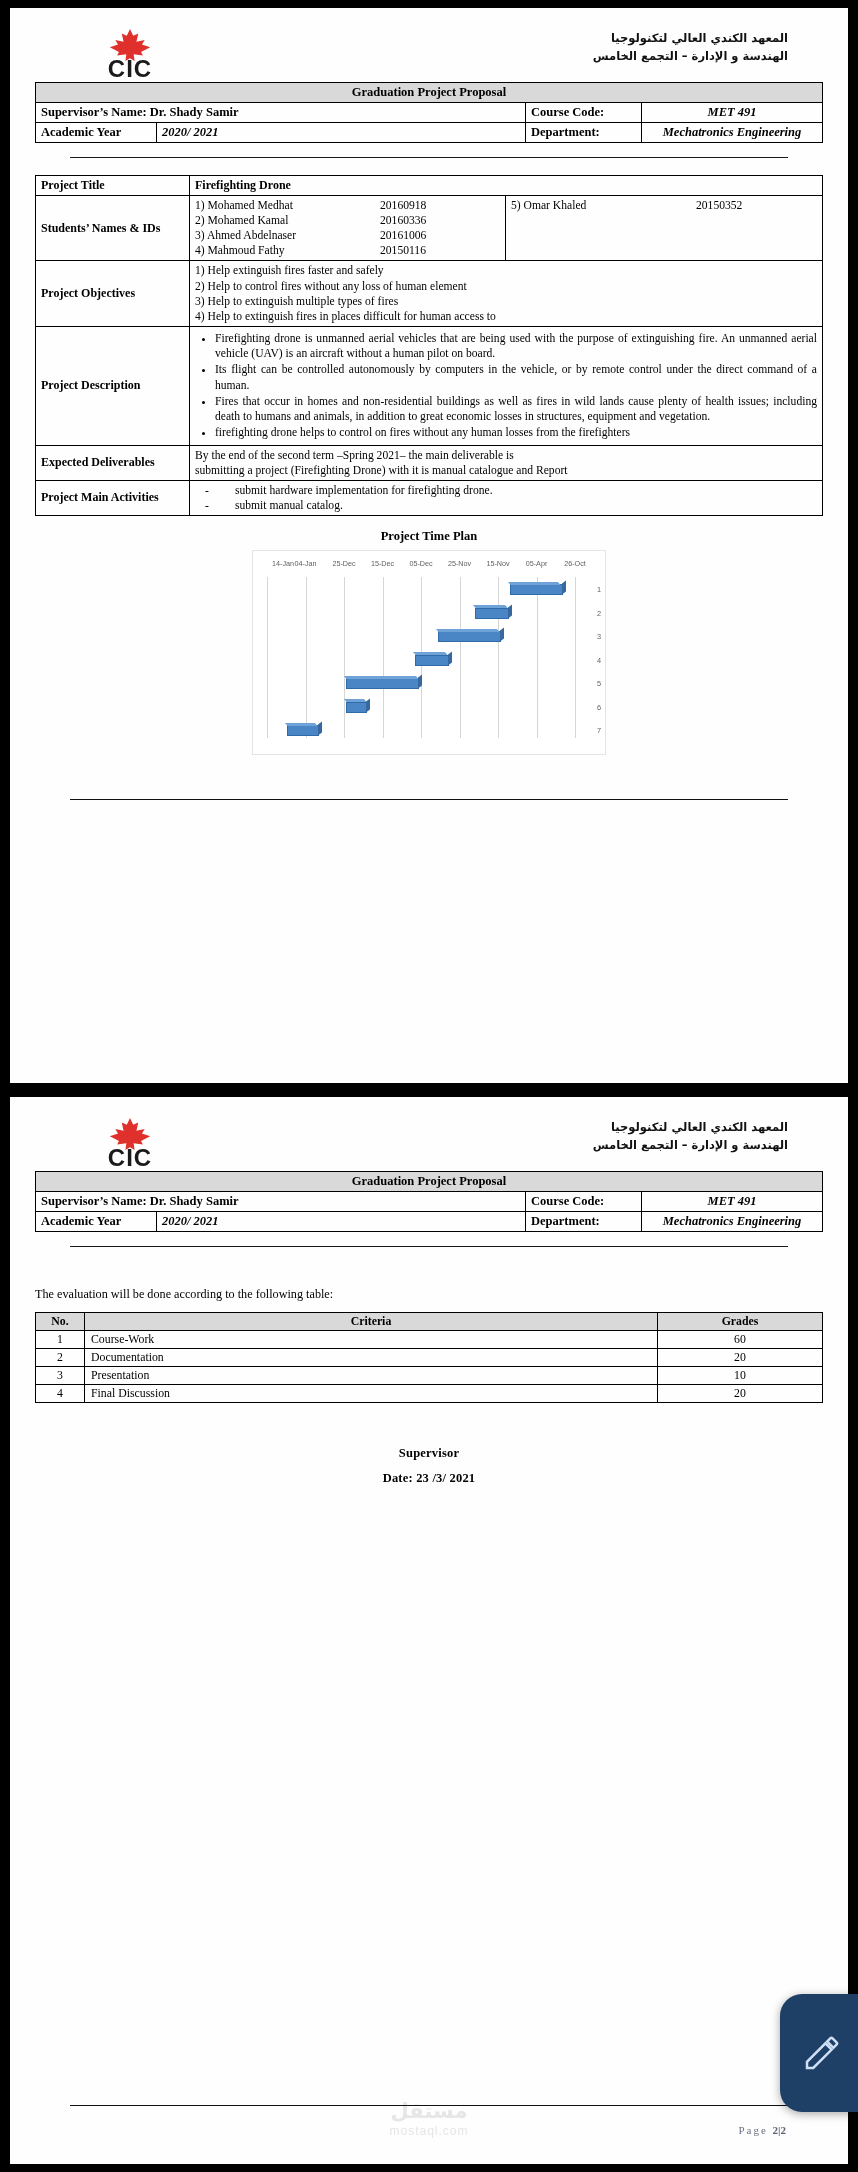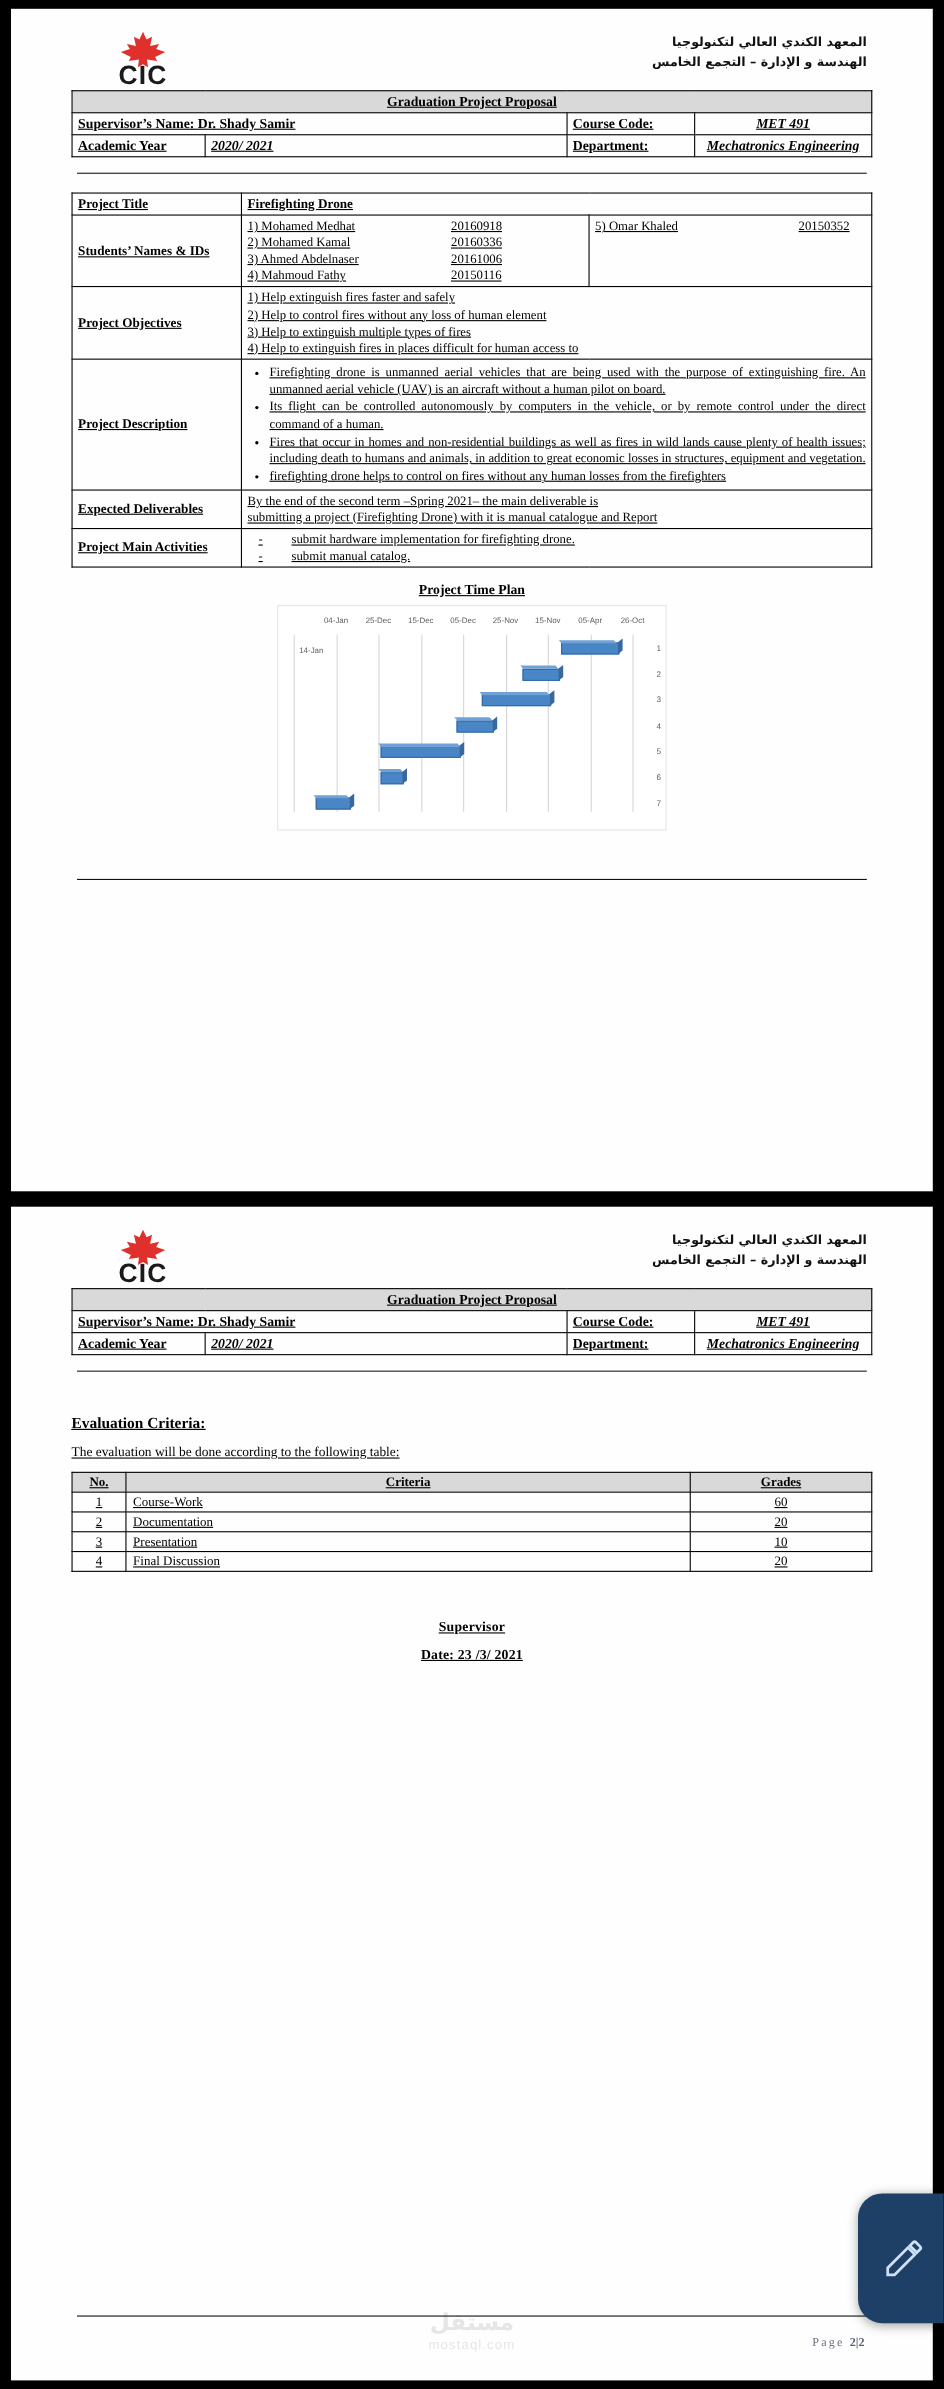--- a/index.html
+++ b/index.html
@@ -7,21 +7,21 @@
 
   .viewport{position:relative;width:858px;height:2172px;background:#000;overflow:hidden;}
 
   .page{
     position:absolute;left:10px;width:838px;background:#fefefe;
     box-sizing:border-box;
   }
   #page1{top:8px;height:1075px;}
   #page2{top:1097px;height:1067px;}
 
-  .pad{padding:0 55px;box-sizing:border-box;text-decoration:underline;}
+  .pad{padding:0 25px;box-sizing:border-box;}
 
   
   .letterhead{display:flex;align-items:flex-start;justify-content:space-between;
     padding:18px 60px 2px 60px;box-sizing:border-box;}
   .logo{width:120px;text-align:center;padding-top:2px;}
   .leaf{display:block;margin:0 auto;}
   .cic{font-family:"Liberation Sans",sans-serif;font-weight:bold;font-size:24px;
     letter-spacing:1px;color:#1a1a1a;line-height:.9;margin-top:-4px;}
   .arabic{direction:rtl;text-align:right;font-family:"DejaVu Sans",sans-serif;
     font-weight:bold;font-size:11.5px;line-height:1.55;color:#111;padding-top:4px;}
@@ -218,21 +218,21 @@
               <span>submit manual catalog.</span>
             </div>
           </td>
         </tr>
       </tbody>
         </table>
 
       <div class="ganttTitle">Project Time Plan</div>
 
       <div class="chartbox" id="chartbox">
-          <div class="axlab" style="left: 30px; margin-top: 28px;">14-Jan</div>
+          <div class="axlab" style="left: 30px;">14-Jan</div>
           <div class="gl" style="left: 14px;"></div>
           <div class="axlab" style="left: 52.5px;">04-Jan</div>
           <div class="gl" style="left: 52.5px;"></div>
           <div class="axlab" style="left: 91px;">25-Dec</div>
           <div class="gl" style="left: 91px;"></div>
           <div class="axlab" style="left: 129.5px;">15-Dec</div>
           <div class="gl" style="left: 129.5px;"></div>
           <div class="axlab" style="left: 168px;">05-Dec</div>
           <div class="gl" style="left: 168px;"></div>
           <div class="axlab" style="left: 206.5px;">25-Nov</div>
@@ -295,21 +295,20 @@
           <td class="b">Department:</td>
           <td class="it ctr">Mechatronics Engineering</td>
         </tr>
       </tbody>
         </table>
     </div>
 
     <hr class="rule">
 
     <div class="pad" style="padding-top:40px">
-      <div class="evalhead">Evaluation Criteria:</div>
       <div class="evalsub">The evaluation will be done according to the following table:</div>
 
       <table class="evaltbl">
         <tbody>
             <tr>
           <th class="no">No.</th>
           <th>Criteria</th>
           <th class="gr">Grades</th>
         </tr>
         <tr>

